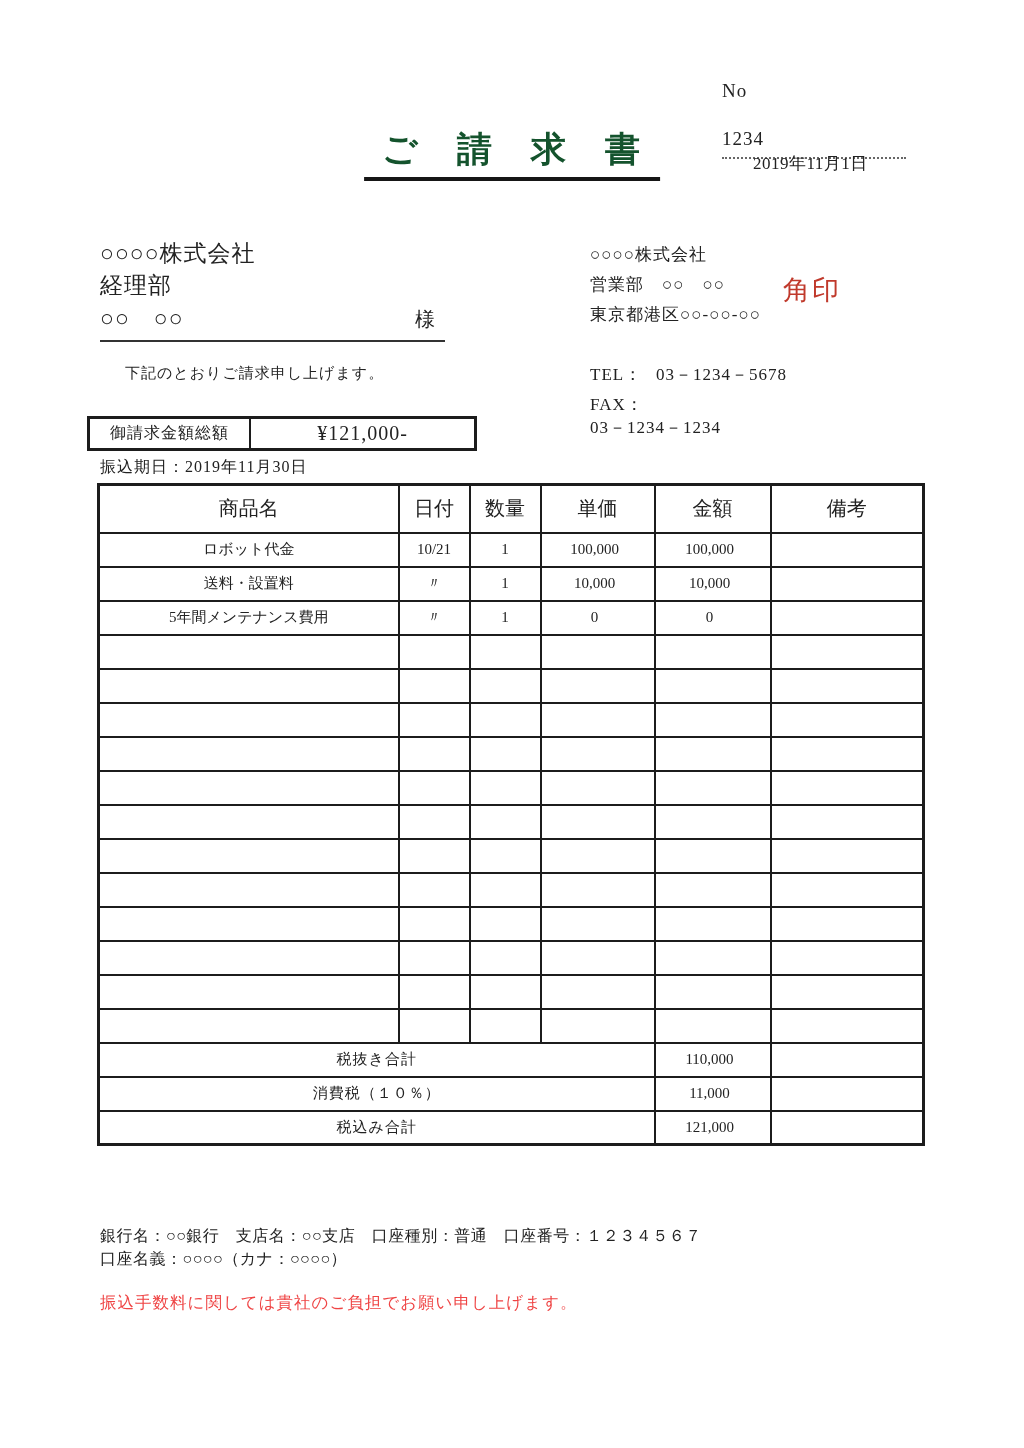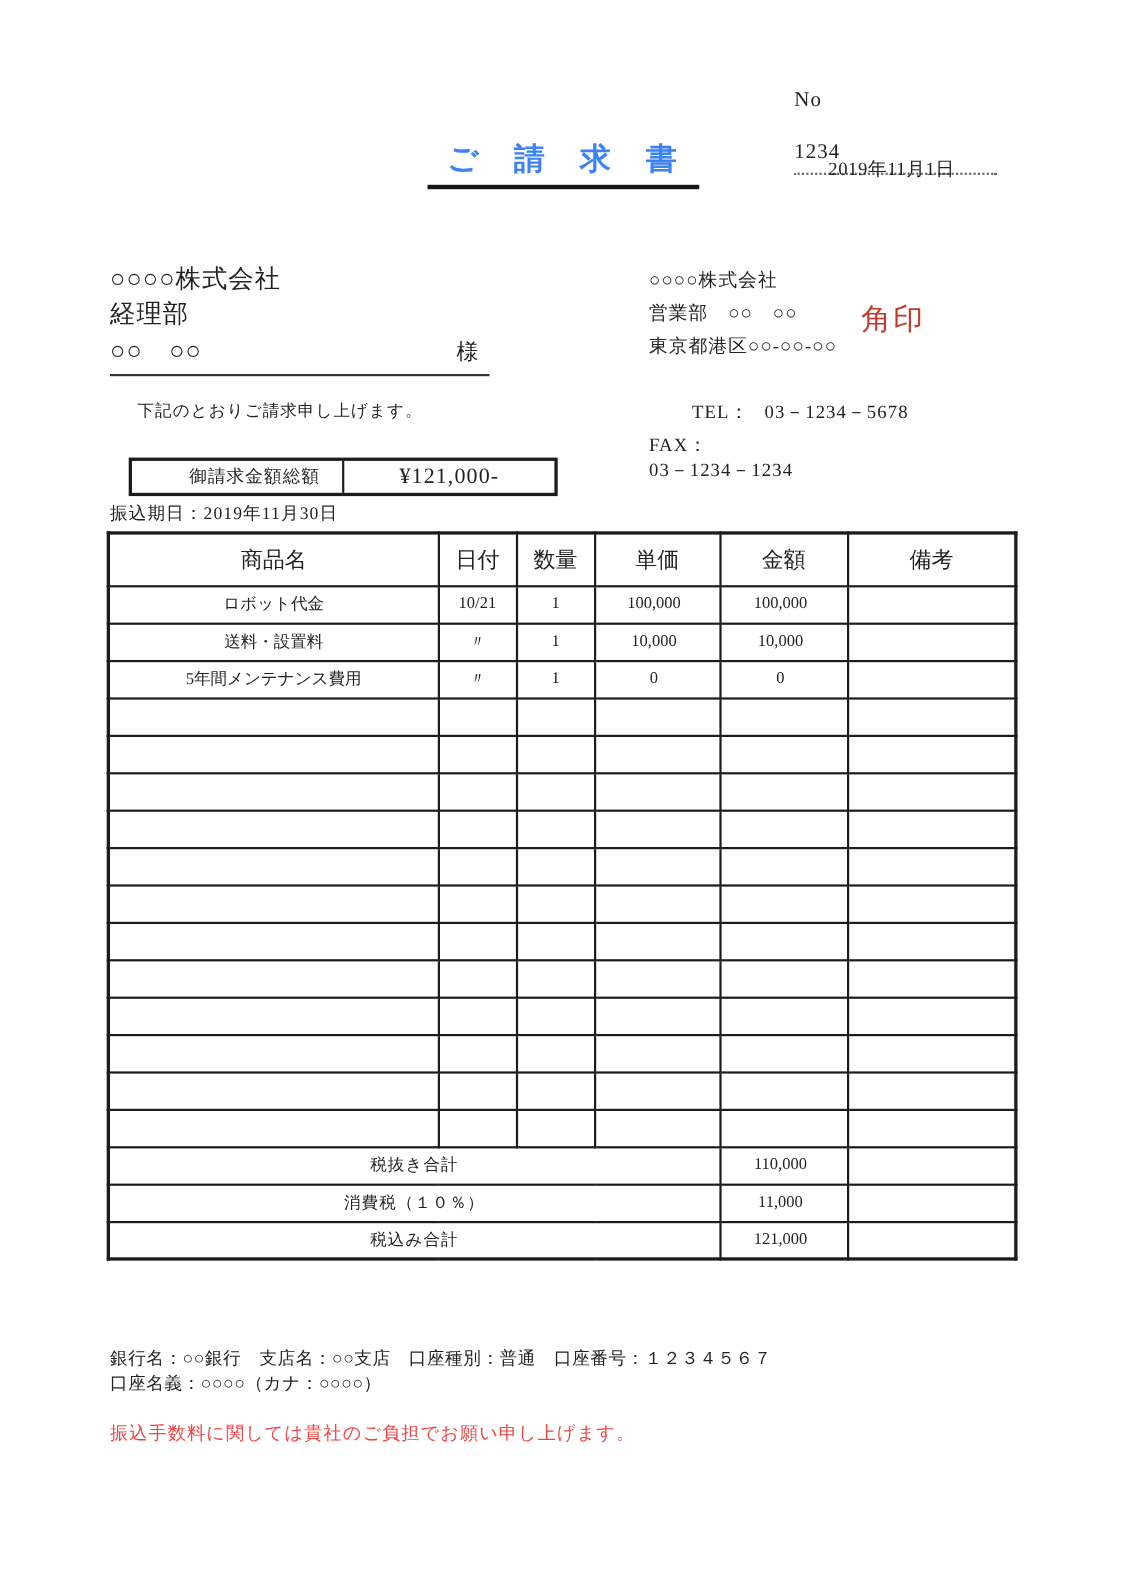--- a/index.html
+++ b/index.html
@@ -15,29 +15,29 @@
 
   
   .no-block {
     left: 722px; top: 80px; width: 184px;
     display: flex; align-items: baseline; gap: 26px;
     font-size: 19px; letter-spacing: 1px;
     border-bottom: 2px dotted #666;
     padding-bottom: 7px;
     flex-direction: column;
   }
-  .issue-date { left: 753px; top: 142px; font-size: 17px; letter-spacing: 0.5px; }
+  .issue-date { left: 753px; top: 152px; font-size: 17px; letter-spacing: 0.5px; }
   .doc-title {
     left: 50%; top: 126px; transform: translateX(-50%);
-    font-size: 28px; font-weight: 900;
+    font-size: 35px; font-weight: 900;
     letter-spacing: 2px;
     border-bottom: 4px solid #161616;
     padding: 0 18px 4px 18px;
     white-space: nowrap;
-    color: #3b82f6;
+    color: #14532d;
   }
 
   
   .recipient { left: 100px; top: 238px; width: 345px; }
   .recipient .company { font-size: 23px; letter-spacing: 1px; line-height: 32px; }
   .recipient .dept    { font-size: 23px; letter-spacing: 1px; line-height: 32px; }
   .person-row {
     display: flex; justify-content: space-between; align-items: baseline;
     border-bottom: 2px solid #333;
     padding: 1px 10px 6px 0;
@@ -49,30 +49,29 @@
   
   .sender { left: 590px; top: 240px; }
   .sender .line { font-size: 17px; line-height: 30px; letter-spacing: 1px; white-space: nowrap; }
   .seal {
     left: 783px; top: 272px;
     font-size: 27px; letter-spacing: 2px;
     font-family: "Liberation Sans", "DejaVu Sans", sans-serif;
   }
   .telfax { left: 590px; font-size: 17px; display: flex; letter-spacing: 1px; }
   .telfax .lbl { width: 66px; }
-  .tel-row { top: 363px; margin-left: 39px; }
+  .tel-row { top: 363px; }
   .fax-row { top: 393px; flex-direction: column; }
 
   
   .total-box {
-    left: 117px; top: 416px; width: 390px; height: 35px;
+    left: 87px; top: 416px; width: 390px; height: 35px;
     border: 3px solid #1c1c1c;
     display: flex; align-items: stretch;
     background: #fff;
-    padding-left: 32px;
   }
   .total-box .lbl {
     width: 161px; border-right: 2px solid #1c1c1c;
     display: flex; align-items: center; justify-content: center;
     font-size: 16px; letter-spacing: 1px;
   }
   .total-box .val {
     flex: 1; display: flex; align-items: center; justify-content: center;
     font-size: 20px; letter-spacing: 1px;
   }

